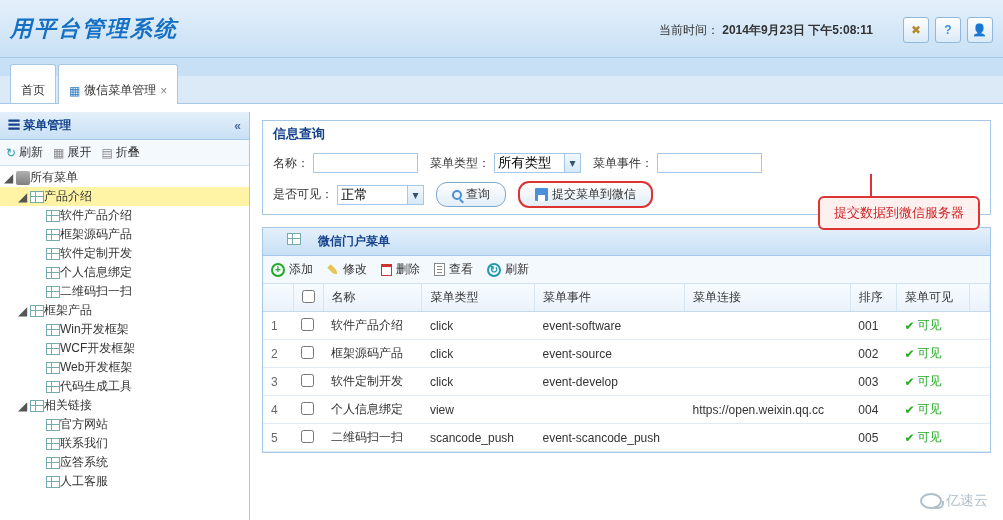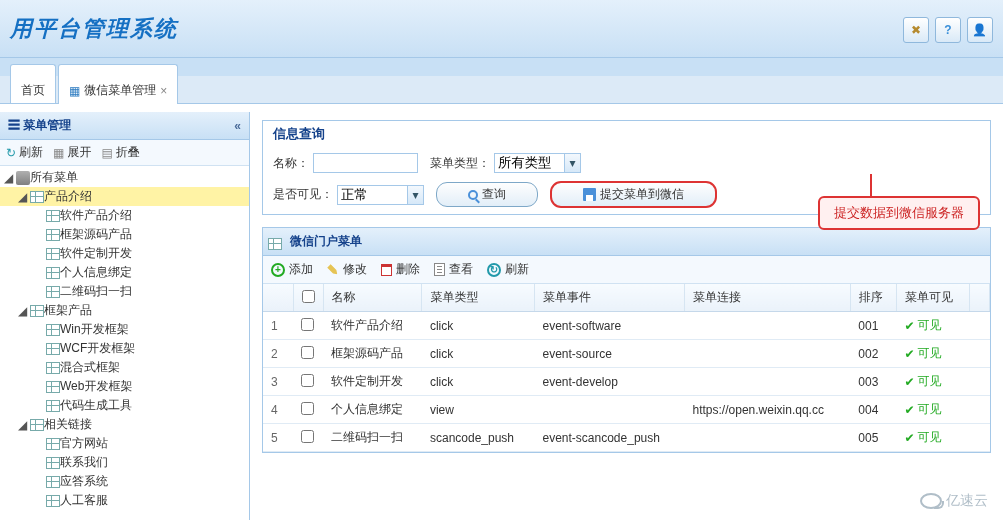--- a/index.html
+++ b/index.html
@@ -36,25 +36,25 @@
 .query-panel, .list-panel { border: 1px solid #a5c8e8; margin-bottom: 12px; }
 .query-title { background: #fff; padding: 4px 10px; font-weight: bold; font-size: 13px; color: #15428b; }
 .query-body { padding: 6px 10px; display: flex; flex-wrap: wrap; align-items: center; gap: 4px 12px; font-size: 12px; }
 .form-group { display: flex; align-items: center; gap: 4px; }
 .form-group label { white-space: nowrap; }
 .text-input { width: 105px; height: 20px; border: 1px solid #a5c8e8; padding: 0 3px; }
 .text-input.wide { width: 115px; }
 .combo { display: flex; align-items: center; height: 14px; }
 .combo input { width: 70px; height: 20px; border: 1px solid #a5c8e8; border-right: none; padding: 0 3px; }
 .combo .drop { width: 17px; height: 20px; border: 1px solid #a5c8e8; background: linear-gradient(#f3f8fd, #d6e8f8); display: flex; align-items: center; justify-content: center; cursor: pointer; color: #356; }
-.btn { display: inline-flex; align-items: center; gap: 4px; padding: 3px 31px; border: 1px solid #7ea8c8; border-radius: 11px; background: linear-gradient(#fefefe, #e2eef8); cursor: pointer; }
+.btn { display: inline-flex; align-items: center; gap: 4px; padding: 3px 15px; border: 1px solid #7ea8c8; border-radius: 11px; background: linear-gradient(#fefefe, #e2eef8); cursor: pointer; }
 .btn.highlight { border: 2px solid #d33; }
 .callout { position: absolute; left: 568px; top: 84px; border: 2px solid #d33; border-radius: 6px; background: #fff0f0; padding: 6px 14px; color: #c22; font-size: 13px; }
 .callout::before { content: ''; position: absolute; left: 50px; top: -24px; width: 2px; height: 24px; background: #d33; }
-.list-title { background: linear-gradient(to bottom, #e4f0fb, #c8e0f5); border-bottom: 1px solid #a5c8e8; padding: 5px 5px; font-weight: bold; color: #15428b; display: flex; align-items: flex-end; gap: 8px; }
+.list-title { background: linear-gradient(to bottom, #e4f0fb, #c8e0f5); border-bottom: 1px solid #a5c8e8; padding: 5px 24px; font-weight: bold; color: #15428b; display: flex; align-items: flex-start; gap: 17px; }
 .grid-toolbar { background: #f4f9fe; border-bottom: 1px solid #d0e2f2; padding: 5px 8px; display: flex; gap: 14px; }
 .gt-btn { display: flex; align-items: center; gap: 4px; cursor: pointer; }
 .icon-circle { width: 14px; height: 14px; border-radius: 50%; border: 2px solid; display: inline-flex; align-items: center; justify-content: center; font-size: 10px; font-weight: bold; }
 .ic-add { border-color: #2a2; color: #2a2; }
 .ic-refresh { border-color: #29a; color: #29a; }
 table.grid { width: 100%; border-collapse: collapse; }
 table.grid th, table.grid td { border-bottom: 1px solid #e0ebf5; padding: 5px 8px; text-align: left; font-size: 12px; font-weight: normal; }
 table.grid th { background: linear-gradient(#f7fbff, #eaf2fa); border-right: 1px solid #d6e5f2; border-bottom: 1px solid #c5d8ea; }
 .col-num { width: 30px; text-align: center; color: #666; }
 .col-chk { width: 28px; text-align: center; }
@@ -69,20 +69,24 @@
 .save-i { display: inline-block; width: 13px; height: 13px; background: #4a90d9; border-radius: 1px; position: relative; }
 .save-i::after { content: ''; position: absolute; left: 3px; right: 3px; bottom: 0; height: 6px; background: #fff; }
 .magnify { display: inline-block; width: 10px; height: 10px; border: 2px solid #4a90d9; border-radius: 50%; position: relative; }
 .magnify::after { content: ''; position: absolute; right: -4px; bottom: -4px; width: 5px; height: 2px; background: #4a90d9; transform: rotate(45deg); }
 </style>
 </head>
 <body>
 
 <div class="header">
   <div class="logo">用平台管理系统</div>
+  <div class="time-area">
+    <span>当前时间：</span>
+    <b>2014年9月23日 下午5:08:11</b>
+  </div>
   <div class="header-icons">
     <div class="header-icon">
         <span style="color:#b58a2e">✖</span>
       </div>
     <div class="header-icon">
         <span style="color:#3a8fd9;font-weight:bold">?</span>
       </div>
     <div class="header-icon">
         <span style="color:#d28a1e">👤</span>
       </div>
@@ -160,24 +164,20 @@
       <div class="tree-node lv2">
           <span class="icon-grid"></span>
           <span>Win开发框架</span>
         </div>
       <div class="tree-node lv2">
           <span class="icon-grid"></span>
           <span>WCF开发框架</span>
         </div>
       <div class="tree-node lv2">
           <span class="icon-grid"></span>
-          <span>混合式框架</span>
-        </div>
-      <div class="tree-node lv2">
-          <span class="icon-grid"></span>
           <span>Web开发框架</span>
         </div>
       <div class="tree-node lv2">
           <span class="icon-grid"></span>
           <span>代码生成工具</span>
         </div>
       <div class="tree-node lv1">
           <span class="toggle">◢</span>
           <span class="icon-grid"></span>
           <span>相关链接</span>
@@ -208,20 +208,24 @@
         <div class="form-group">
             <label>名称：</label>
             <input class="text-input" style="">
           </div>
         <div class="form-group">
             <label>菜单类型：</label>
             <div class="combo">
               <input value="所有类型" style="">
               <div class="drop">▾</div>
             </div>
+          </div>
+        <div class="form-group">
+            <label>菜单事件：</label>
+            <input class="text-input" style="">
           </div>
         <div style="flex-basis:100%;height:0"></div>
         <div class="form-group">
             <label>是否可见：</label>
             <div class="combo">
               <input value="正常" style="">
               <div class="drop">▾</div>
             </div>
           </div>
         <div class="btn">

